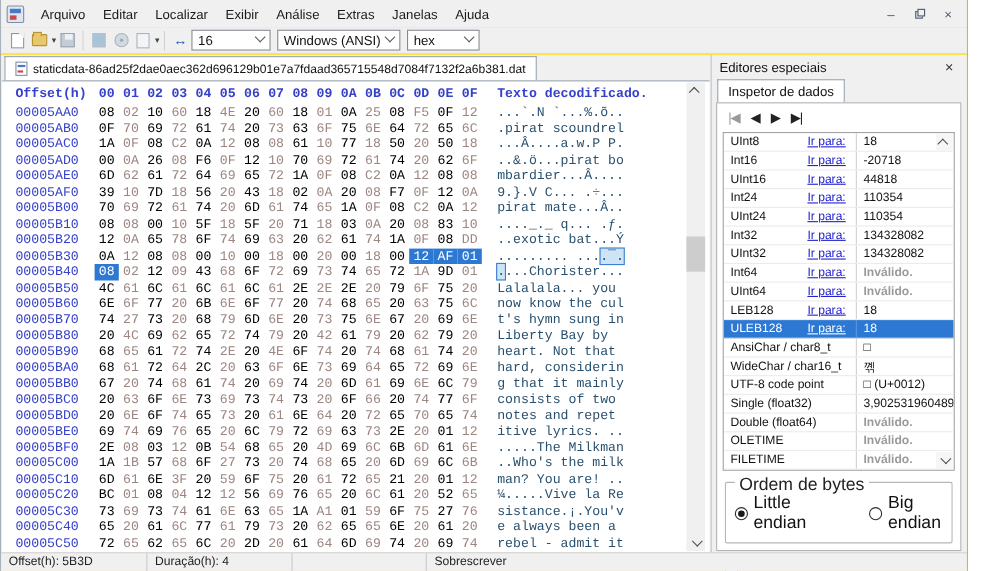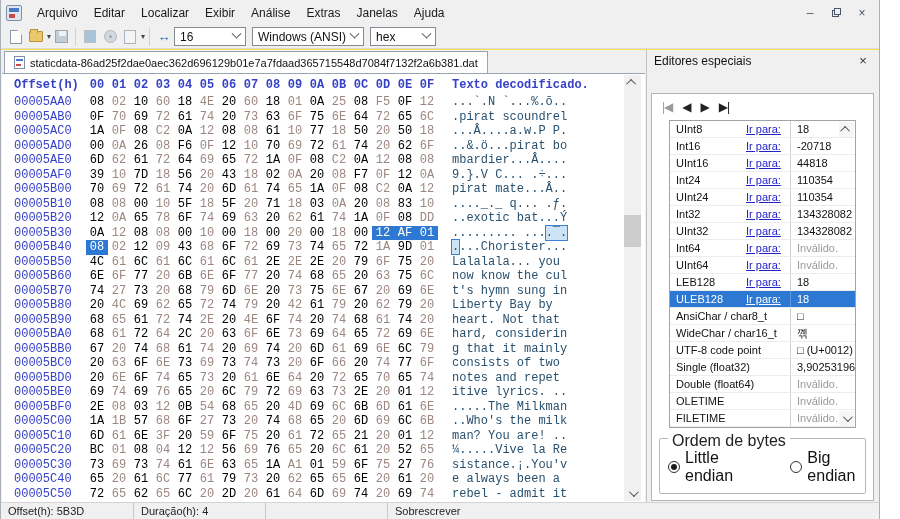--- a/index.html
+++ b/index.html
@@ -79,26 +79,26 @@
   
   .panel{position:absolute;left:645px;top:0;right:1px;bottom:0;background:#f0f0f0;border-left:1px solid #c0c4c8;}
   .panel-header{height:21px;display:flex;align-items:center;padding:0 7px;font-size:12px;color:#111;}
   .panel-close{margin-left:auto;color:#333;font-size:13px;width:16px;text-align:center;}
   .panel-tabrow{height:22px;display:flex;align-items:flex-end;padding-left:5px;}
   .panel-tab{background:#fff;border:1px solid #9aa4ae;border-bottom:none;height:21px;display:flex;align-items:center;padding:0 9px;font-size:12px;color:#111;}
   .panel-body{position:absolute;left:4px;right:4px;top:43px;bottom:1px;background:#fff;border:1px solid #b0b4b8;}
   .navrow{height:26px;display:flex;align-items:center;gap:10px;padding-left:10px;font-size:12px;}
   .navbtn{color:#222;letter-spacing:-1px;}
   .navbtn.dim{color:#9a9a9a;}
-  .insp-table{margin:0 17px;border:1px solid #a0a4a8;height:308px;position:relative;overflow:hidden;}
+  .insp-table{margin:0 5px;border:1px solid #a0a4a8;height:308px;position:relative;overflow:hidden;}
   .insp-row{height:17px;display:flex;align-items:center;border-bottom:1px solid #ececec;font-size:11px;color:#111;}
   .t-type{width:76px;padding-left:6px;white-space:nowrap;overflow:visible;}
   .t-goto{width:44px;color:var(--linkblue);text-decoration:underline;white-space:nowrap;}
   .t-value{flex:1;align-self:stretch;display:flex;align-items:center;padding-left:6px;border-left:1px solid #d0d0d0;white-space:nowrap;overflow:hidden;}
-  .t-value.invalid{color:var(--invalid);}
+  .t-value.invalid{color:var(--invalid);font-weight:bold;}
   .insp-row.sel{background:var(--selblue);color:#fff;}
   .insp-row.sel .t-goto{color:#fff;}
   .insp-row.sel .t-value{border-left-color:#5a97dd;}
   .tbl-arrow{position:absolute;right:1px;width:15px;height:15px;display:flex;align-items:center;justify-content:center;background:#f6f6f6;}
   .tbl-up{top:1px;} .tbl-down{bottom:1px;}
 
   .groupbox{margin:10px 7px 0 7px;border:1px solid #b4b8bc;border-radius:2px;position:relative;padding:10px 8px 8px 8px;font-size:16px;}
   .groupbox .legend{position:absolute;top:-7px;left:8px;background:#fff;padding:0 4px;color:#222;}
   .radio-row{display:flex;align-items:flex-start;gap:48px;}
   .radio-opt{display:flex;align-items:center;gap:5px;color:#111;}
@@ -233,20 +233,23 @@
             </div>
         </div>
       </div>
     </div>
 
     <div class="panel">
       <div class="panel-header">
         <span>Editores especiais</span>
         <span class="panel-close">×</span>
       </div>
+      <div class="panel-tabrow">
+        <div class="panel-tab">Inspetor de dados</div>
+      </div>
       <div class="panel-body">
         <div class="navrow">
           <span class="navbtn dim">|◀</span>
           <span class="navbtn">◀</span>
           <span class="navbtn">▶</span>
           <span class="navbtn">▶|</span>
         </div>
         <div class="insp-table">
           <div id="insp-rows">
               <div class="insp-row">

